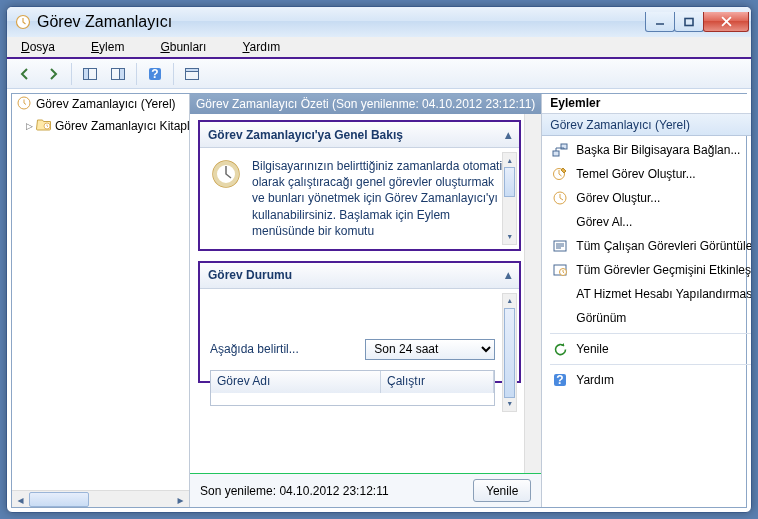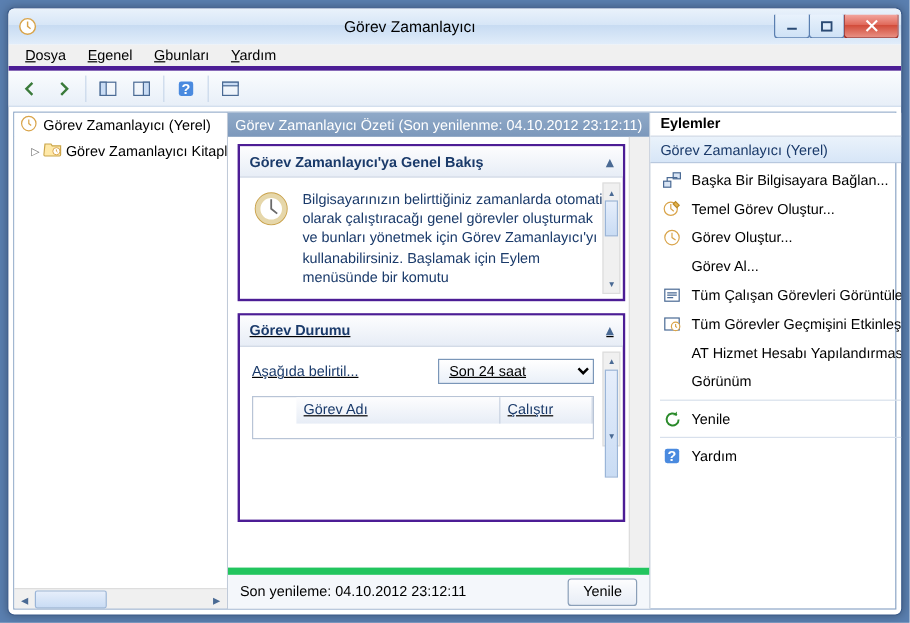--- a/index.html
+++ b/index.html
@@ -1,27 +1,27 @@
 <!DOCTYPE html>
 <html><head>
 <meta charset="utf-8">
 <style>
 * { box-sizing: border-box; margin: 0; padding: 0; font-family: "Segoe UI", Tahoma, sans-serif; font-size: 12px; }
 body { background: #5a7fb0; padding: 6px; }
 .window { width: 746px; height: 507px; background: #fff; border: 1px solid #3a5a8a; border-radius: 6px; overflow: hidden; box-shadow: 0 0 8px rgba(0,0,0,.3); display: flex; flex-direction: column; }
 .titlebar { height: 30px; background: linear-gradient(#eaf2fb,#d7e6f7 45%,#c7dbf2 46%,#e1edfa); display: flex; align-items: center; padding: 0 2px 0 8px; position: relative; }
 .titlebar-icon { width: 16px; height: 16px; margin-right: 6px; }
-.titlebar-title { flex: 1; color: #000; font-size: 13px; text-align: center; }
+.titlebar-title { flex: 1; color: #000; font-size: 16px; }
 .winbtns { display: flex; gap: 0; }
 .winbtn { width: 30px; height: 20px; border: 1px solid #5a7fb0; border-top: none; display: flex; align-items: center; justify-content: center; background: linear-gradient(#e9f2fc,#cfe2f6); border-radius: 0 0 3px 3px; margin-left: -1px; cursor: pointer; }
 .winbtn.close { width: 46px; background: linear-gradient(#f3a7a0,#e06a5b 45%,#d14a38 46%,#e88f83); border-color: #a03028; }
 .winbtn.close svg { stroke: #fff; }
 .winbtn svg { stroke: #2a4a74; stroke-width: 1.6; fill: none; }
 
-.menubar { height: 22px; background: #f0f0f0; border-bottom: 4px solid #4c1d95; display: flex; align-items: center; padding: 0 6px; gap: 2px; }
+.menubar { height: 22px; background: #f0f0f0; border-bottom: 2px solid #4c1d95; display: flex; align-items: center; padding: 0 6px; gap: 20px; }
 .menubar .mi { padding: 2px 8px; cursor: default; }
 .menubar .mi u { text-decoration: underline; }
 
 .toolbar { height: 30px; background: linear-gradient(#fafcfe,#e8eff8); border-bottom: 1px solid #c9d7ea; display: flex; align-items: center; padding: 0 6px; gap: 4px; }
 .tbtn { width: 24px; height: 24px; border: 1px solid transparent; display: flex; align-items: center; justify-content: center; border-radius: 3px; }
 .tsep { width: 1px; height: 22px; background: #c9d7ea; margin: 0 2px; }
 
 .body3 { flex: 1; display: flex; border: 1px solid #8ca6c6; margin: 4px; min-height: 0; }
 .pane-left { width: 178px; border-right: 1px solid #c0cad8; display: flex; flex-direction: column; min-height: 0; }
 .pane-mid { flex: 1; border-right: 1px solid #c0cad8; display: flex; flex-direction: column; min-height: 0; background: #fff; justify-content: flex-end; }
@@ -47,31 +47,31 @@
 .panel-head .caret { color: #4a6a94; }
 .panel-body { padding: 10px; position: relative; }
 .panel-body.intro { display: flex; gap: 10px; max-height: 110px; overflow: hidden; }
 .clock-ico { width: 32px; height: 32px; flex-shrink: 0; }
 .intro-text { color: #1a3a6a; line-height: 1.35; }
 .mini-vscroll { position: absolute; right: 2px; top: 4px; bottom: 4px; width: 15px; background: #f0f0f0; border: 1px solid #ddd; }
 .mini-vscroll .t { position: absolute; left: 0; width: 100%; height: 14px; display: flex; align-items: center; justify-content: center; color: #4a6a94; font-size: 8px; }
 .mini-vscroll .t.btm { bottom: 0; }
 .mini-vscroll .thumb { position: absolute; top: 14px; left: 1px; right: 1px; height: 30px; background: linear-gradient(#e6eefb,#c9dcf4); border: 1px solid #9ab5d8; }
 
-.status-row { display: flex; align-items: center; gap: 2px; margin-bottom: 10px; }
+.status-row { display: flex; align-items: center; gap: 2px; margin-bottom: 10px; margin-top: 40px; }
 .status-row select { flex: 0 0 130px; height: 21px; border: 1px solid #7a96b8; background: linear-gradient(#fff,#eaf0f8); padding: 0 4px; font-size: 12px; }
 .summary-line { color: #1a3a6a; white-space: nowrap; overflow: hidden; text-overflow: ellipsis; margin-bottom: 24px; }
 
 .grid { border: 1px solid #b8c4d6; height: 36px; }
-.grid-head { display: flex; height: 22px; background: linear-gradient(#fdfdfe,#e7edf6); margin-left: 36px; }
+.grid-head { display: flex; height: 22px; background: linear-gradient(#fdfdfe,#e7edf6); }
 .gh { border-right: 1px solid #c9d3e2; padding: 3px 6px; color: #1a3a6a; font-weight: normal; white-space: nowrap; overflow: hidden; }
 .gh1 { width: 170px; }
 .gh2 { flex: 1; }
 
-.mid-footer { height: 34px; border-top: 6px solid #22c55e; background: #f4f7fb; display: flex; align-items: center; padding: 4px 10px; justify-content: space-between; }
+.mid-footer { height: 34px; border-top: 1px solid #22c55e; background: #f4f7fb; display: flex; align-items: center; padding: 4px 10px; justify-content: space-between; }
 .btn { height: 23px; padding: 0 12px; border: 1px solid #8a9fb8; background: linear-gradient(#fdfdfe,#e7edf6); border-radius: 3px; cursor: pointer; }
 
 .actions-head { height: 20px; background: #fff; border-bottom: 1px solid #c9d3e2; font-weight: bold; padding: 2px 8px; }
 .actions-sub { height: 22px; background: linear-gradient(#eaf2fb,#d7e6f7); border-bottom: 1px solid #b8c8de; padding: 3px 8px; color: #1a3a6a; display: flex; justify-content: space-between; align-items: center; }
 .actions-list { flex: 1; padding: 2px 0; overflow: hidden; }
 .act { display: flex; align-items: center; gap: 8px; padding: 4px 10px; cursor: default; white-space: nowrap; }
 .act .aicon { width: 16px; height: 16px; flex-shrink: 0; display: flex; align-items: center; justify-content: center; }
 .act .atext { flex: 1; overflow: hidden; text-overflow: ellipsis; }
 .act-sep { height: 1px; background: #d8e0ec; margin: 3px 8px; }
 
@@ -104,21 +104,21 @@
       <div class="winbtn close">
           <svg width="11" height="11" viewBox="0 0 10 10">
             <path d="M1 1l8 8M9 1l-8 8"></path>
           </svg>
         </div>
     </div>
   </div>
 
   <div class="menubar">
     <div class="mi"><u>D</u><span>osya</span></div>
-    <div class="mi"><u>E</u><span>genel</span></div>
+    <div class="mi"><u>E</u><span>ylem</span></div>
     <div class="mi"><u>G</u><span>bunları</span></div>
     <div class="mi"><u>Y</u><span>ardım</span></div>
   </div>
 
   <div class="toolbar">
     <div class="tbtn">
         <svg width="16" height="16" viewBox="0 0 16 16">
           <path d="M10 3l-5 5 5 5" stroke="#3a7a3a" stroke-width="2" fill="none"></path>
         </svg>
       </div>
@@ -202,21 +202,21 @@
                   </svg></span>
               <div class="intro-text">Bilgisayarınızın belirttiğiniz zamanlarda otomatik olarak çalıştıracağı genel görevler oluşturmak ve bunları yönetmek için Görev Zamanlayıcı'yı kullanabilirsiniz. Başlamak için Eylem menüsünde bir komutu</div>
               <div class="mini-vscroll">
                 <div class="t">▴</div>
                 <div class="thumb"></div>
                 <div class="t btm">▾</div>
               </div>
             </div>
           </div>
 
-          <div class="panel" style="height:174px;text-decoration:underline;">
+          <div class="panel" style="height:122px;">
             <div class="panel-head">
               <span>Görev Durumu</span>
               <span class="caret">▴</span>
             </div>
             <div class="panel-body" style="padding-right:24px;">
               <div class="status-row">
                 <span style="color:#1a3a6a; flex:1;">Aşağıda belirtil...</span>
                 <select>
                   <option>Son 24 saat</option>
                 </select>

